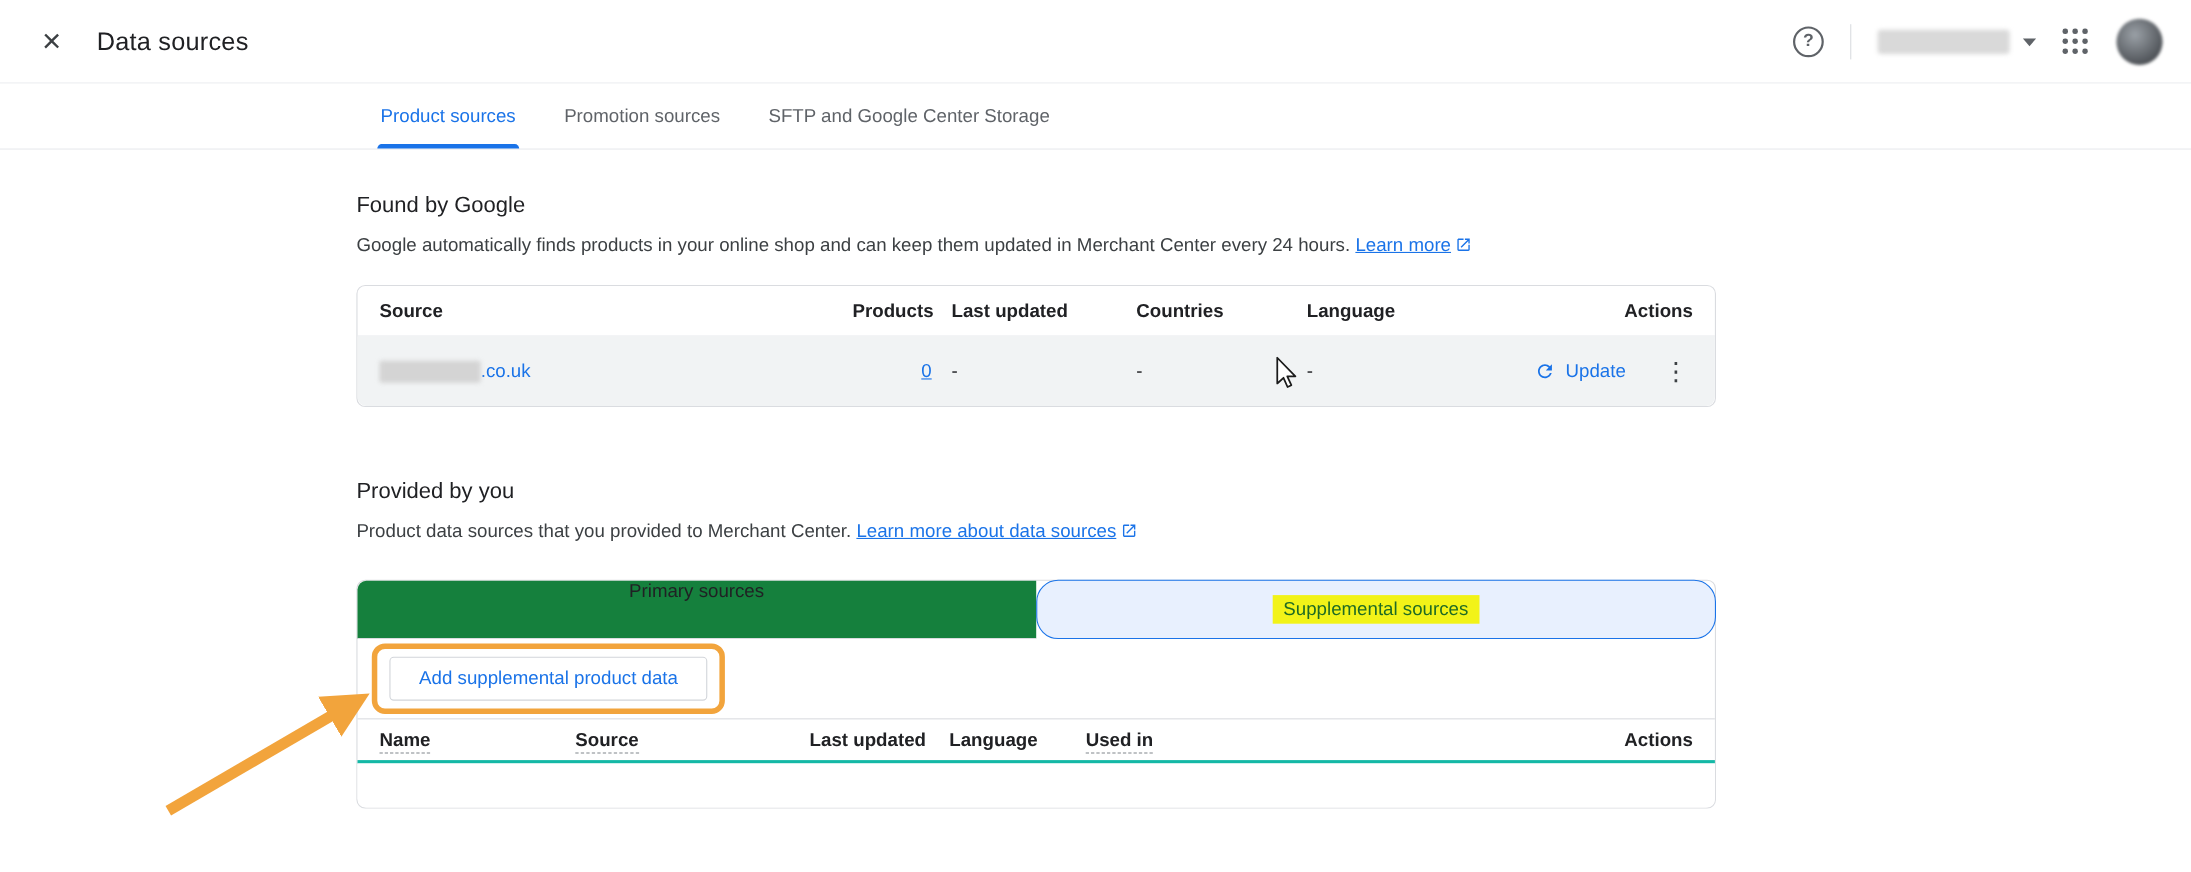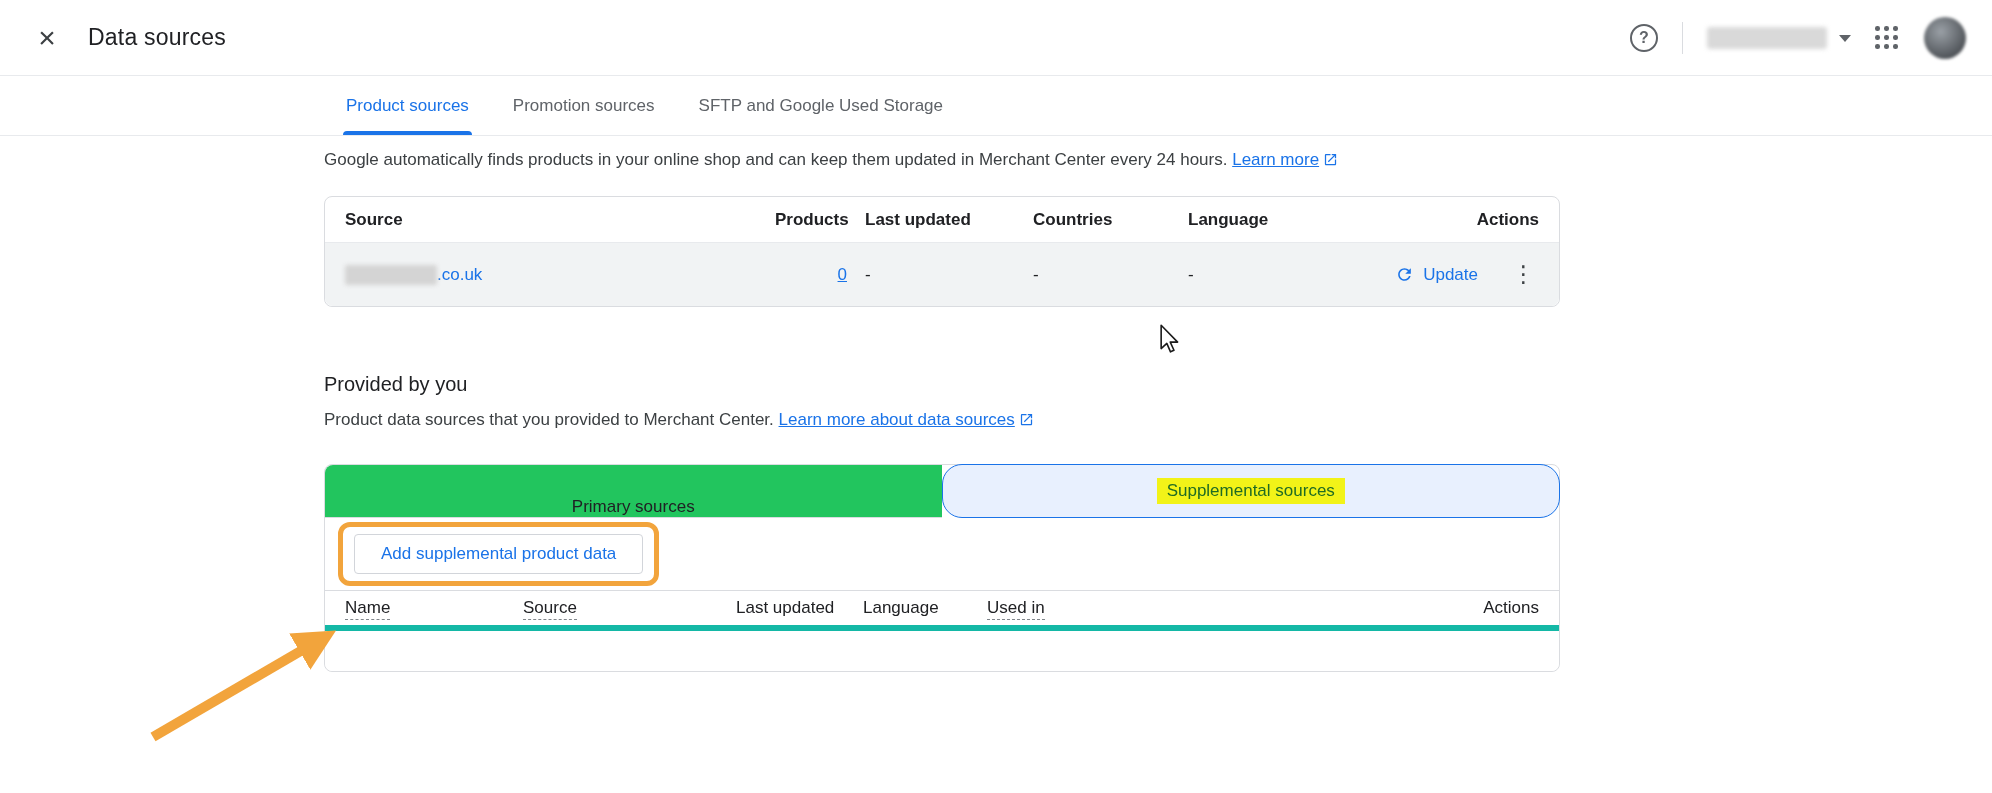--- a/index.html
+++ b/index.html
@@ -140,23 +140,23 @@
     margin-left: 30px;
     font-size: 23px; color: #3c4043; line-height: 1;
     background: none; border: none; cursor: pointer; font-family: inherit;
     padding: 0 4px;
   }
 
   
   .src-tabs { display: flex; height: 53px; }
   .src-tab-primary {
     flex: 1;
-    display: flex; align-items: flex-end; justify-content: center;
+    display: flex; align-items: flex-start; justify-content: center;
     font-size: 17px; color: #202124;
-    background: #22c55e;
+    background: #15803d;
     border-bottom: 1px solid var(--border-gray, #dadce0);
     border-top-left-radius: 8px;
     cursor: pointer;
   }
   .src-tab-supplemental {
     flex: 1;
     display: flex; align-items: center; justify-content: center;
     background: var(--selected-tab-bg, #e8f0fe);
     border: 1px solid var(--accent-blue, #1a73e8);
     border-radius: 20px;
@@ -185,22 +185,22 @@
     font-size: 17px; font-weight: 400;
     padding: 9px 26px;
     font-family: inherit;
     cursor: pointer;
     white-space: nowrap;
   }
   .t2-head {
     display: flex; align-items: center;
     height: 41px; padding: 0 20px;
     border-top: 1px solid var(--border-gray, #dadce0);
-    border-bottom: 6px solid #14b8a6;
-    font-weight: 400; font-size: 17px; color: #202124;
+    border-bottom: 3px solid #14b8a6;
+    font-weight: 700; font-size: 17px; color: #202124;
   }
   .c-name { width: 178px; }
   .c-src { width: 213px; }
   .c-lu2 { width: 127px; }
   .c-lang2 { width: 124px; }
   .c-used { flex: 1; }
   .c-act2 { text-align: right; }
   .dashed { border-bottom: 1px dashed #80868b; padding-bottom: 2px; }
   .empty-row { height: 40px; border-radius: 0 0 8px 8px; background: #fff; }
 
@@ -233,25 +233,26 @@
         <i></i>
         <i></i>
     </div>
     <div class="avatar"></div>
   </div>
 </header>
 
 <nav class="tabrow">
   <div class="nav-tab active">Product sources</div>
   <div class="nav-tab">Promotion sources</div>
-  <div class="nav-tab">SFTP and Google Used Storage</div>
+  <div class="nav-tab">SFTP and Google Center Storage</div>
 </nav>
 
 <main class="content">
 
+  <h2 class="section-heading heading-found">Found by Google</h2>
   <p class="section-desc">
     <span>Google automatically finds products in your online shop and can keep them updated in Merchant Center every 24 hours.</span>
     <a class="link"><span>Learn more</span><svg class="ext-icon" width="15" height="15" viewBox="0 0 24 24" fill="#1a73e8">
           <path d="M19 19H5V5h7V3H5c-1.11 0-2 .9-2 2v14c0 1.1.89 2 2 2h14c1.1 0 2-.9 2-2v-7h-2v7zM14 3v2h3.59l-9.83 9.83 1.41 1.41L19 6.41V10h2V3h-7z"></path>
         </svg></a>
   </p>
 
   <section class="card card-found">
     <div class="t1-head">
       <span class="co-source">Source</span>

